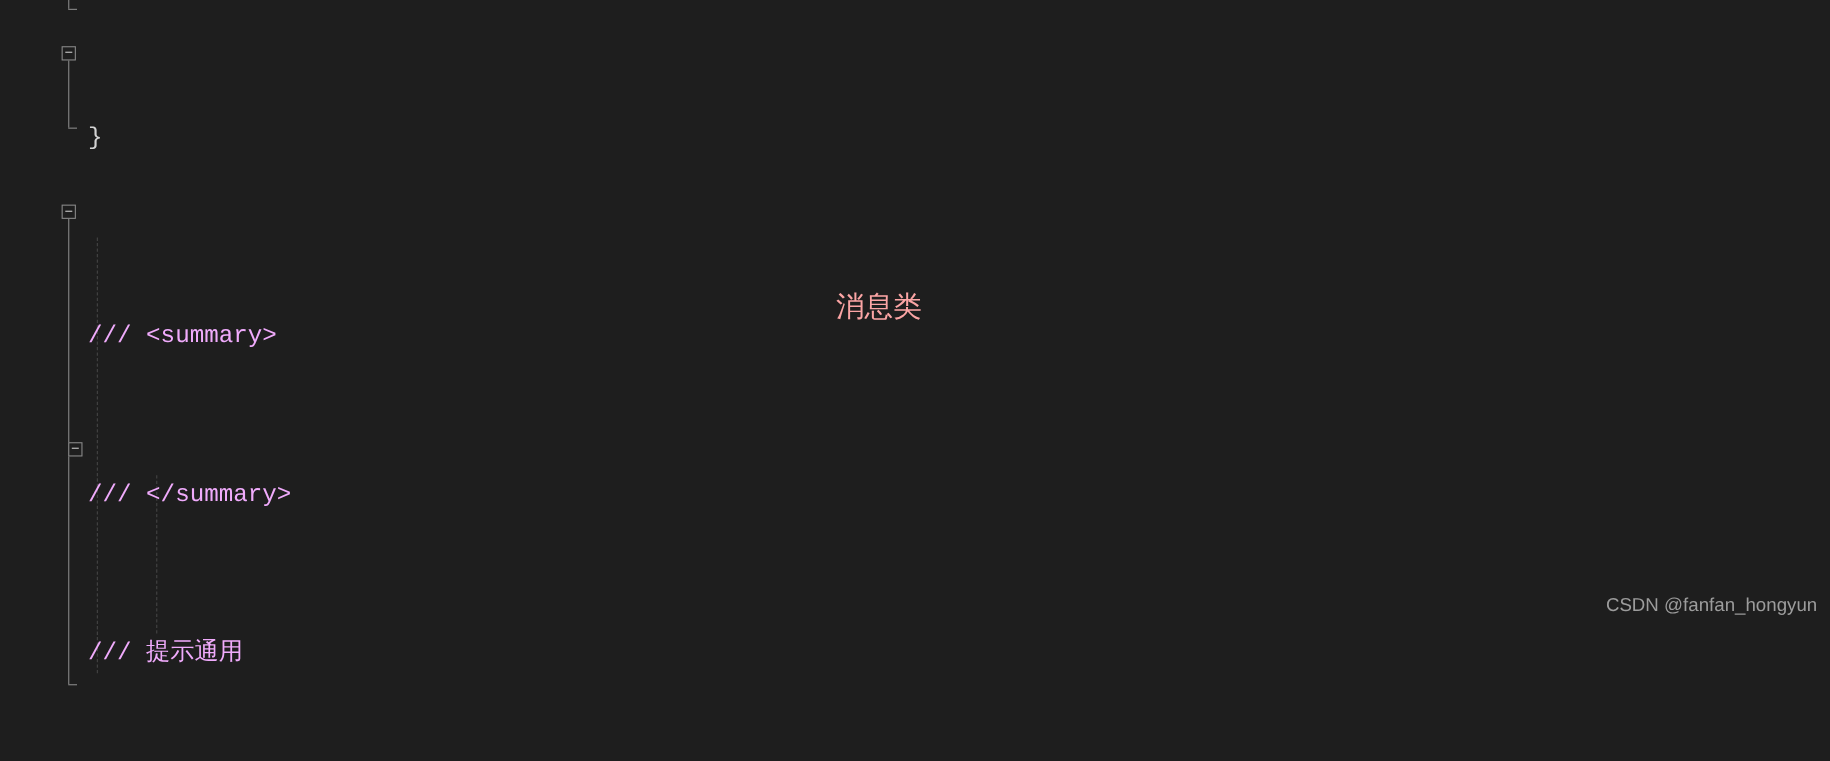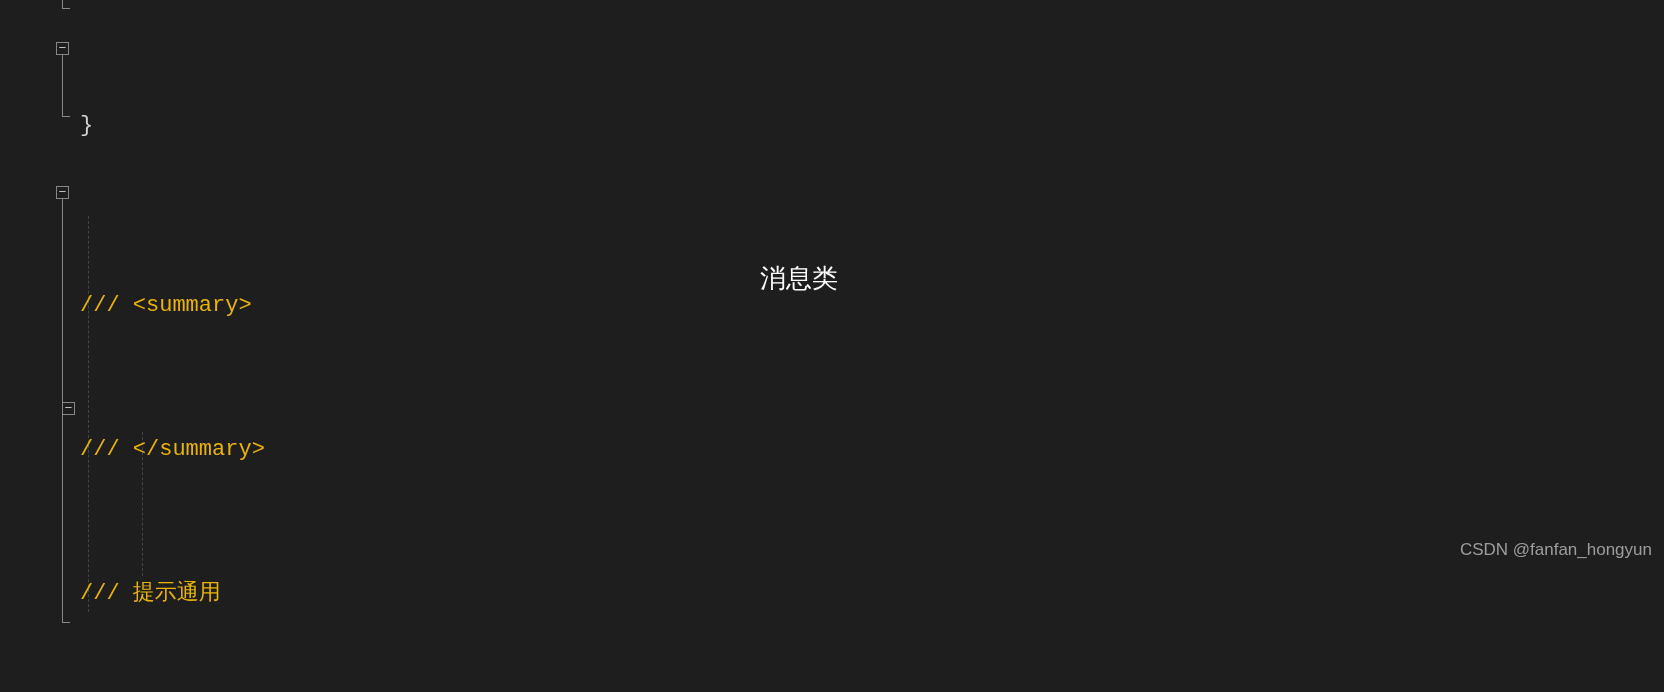--- a/index.html
+++ b/index.html
@@ -54,25 +54,25 @@
     position: absolute;
     width: 0;
     border-left: 1px dashed #444;
   }
   .code {
     position: absolute;
     left: 80px;
     top: 0;
   }
   .line { height: 36px; }
-  .c-comment   { color: #eab308; }
+  .c-comment   { color: #f0abfc; }
   .c-punct     { color: #d4d4d4; }
   .annotation {
     position: absolute;
-    color: #ffffff;
+    color: #fca5a5;
     font-family: "Microsoft YaHei", "SimHei", sans-serif;
     font-size: 26px;
   }
   .watermark {
     position: absolute;
     right: 12px;
     bottom: 8px;
     color: #aaa;
     font-family: Arial, sans-serif;
     font-size: 17px;

